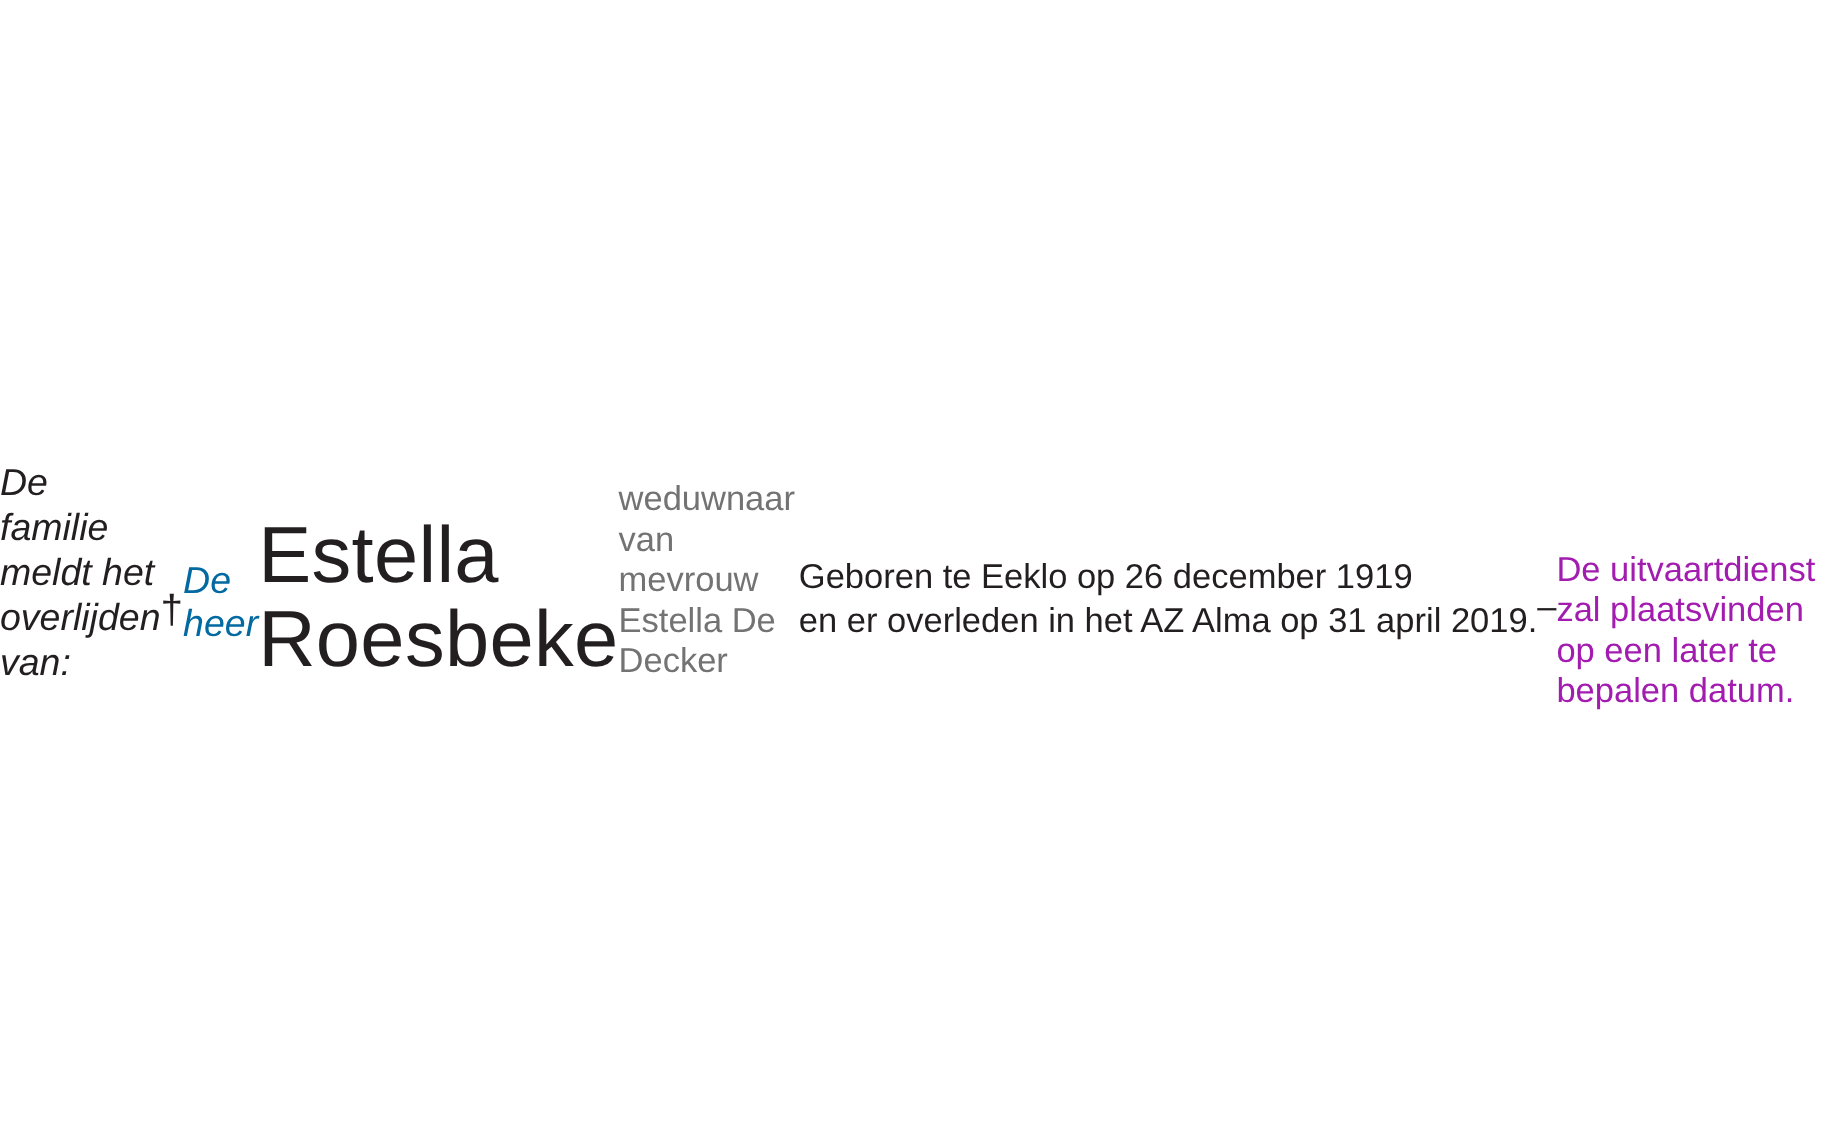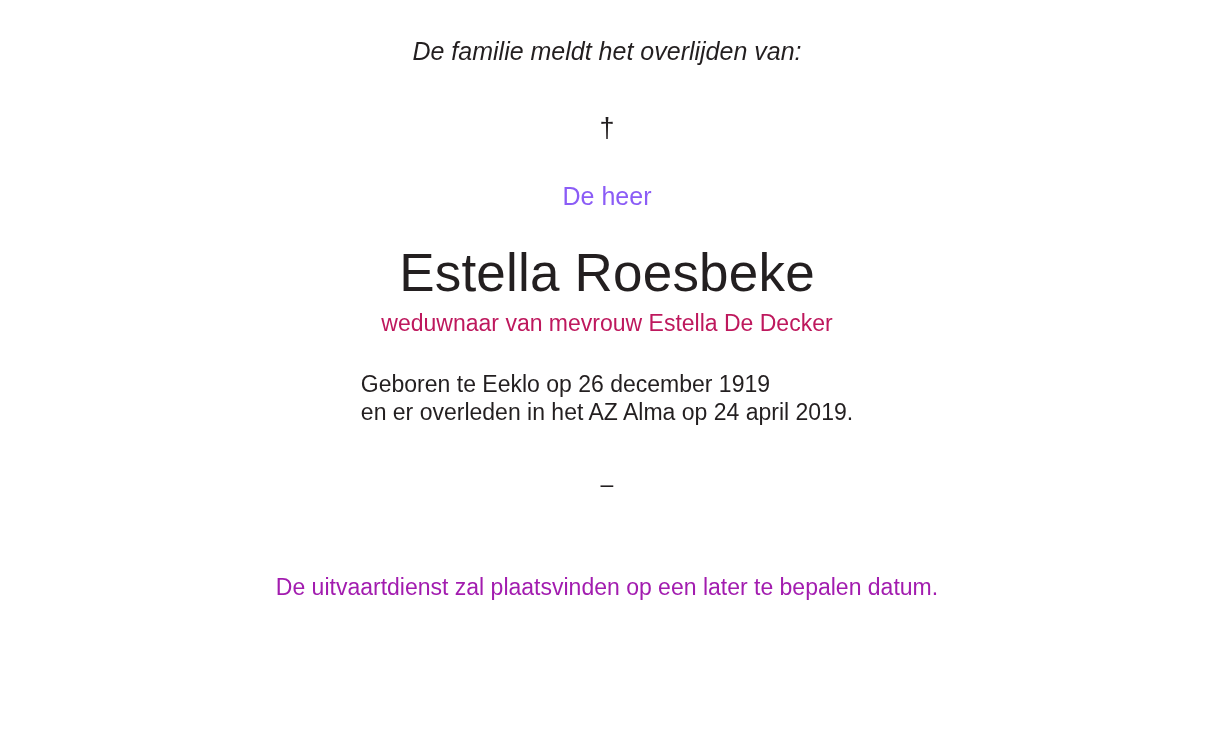--- a/index.html
+++ b/index.html
@@ -12,54 +12,55 @@
     background: #ffffff;
     font-family: "Liberation Sans", sans-serif;
     color: #231f20;
     overflow: hidden;
   }
   .notice {
     width: 1214px;
     height: 728px;
     box-sizing: border-box;
     display: flex;
-    flex-direction: column;
+    flex-direction: row;
     align-items: center;
     padding-top: 36px;
   }
   .announce {
     font-style: italic;
     font-size: 25px;
     line-height: 1.2;
     color: #231f20;
     margin: 0;
   }
   .cross {
     font-size: 27px;
     line-height: 1;
     margin-top: 49px;
     color: #231f20;
   }
   .salutation {
     font-size: 25px;
     margin-top: 40px;
-    color: #8b5cf6;
+    color: #0369a1;
+    font-style: italic;
   }
   .name {
     font-size: 53px;
     font-weight: 400;
     letter-spacing: 0.2px;
     margin-top: 34px;
     line-height: 1.05;
     color: #231f20;
   }
   .spouse {
     font-size: 23px;
     margin-top: 9px;
-    color: #be185d;
+    color: #737373;
   }
   .dates {
     font-size: 23px;
     line-height: 1.25;
     margin-top: 33px;
     color: #231f20;
   }
   .dates div {
     white-space: nowrap;
   }
@@ -85,20 +86,20 @@
   <div class="cross">†</div>
 
   <div class="salutation">De heer</div>
 
   <div class="name">Estella Roesbeke</div>
 
   <div class="spouse">weduwnaar van mevrouw Estella De Decker</div>
 
   <div class="dates">
     <div>Geboren te Eeklo op 26 december 1919</div>
-    <div>en er overleden in het AZ Alma op 24 april 2019.</div>
+    <div>en er overleden in het AZ Alma op 31 april 2019.</div>
   </div>
 
   <div class="separator">–</div>
 
   <div class="service">De uitvaartdienst zal plaatsvinden op een later te bepalen datum.</div>
 
 </div>
 
 </body></html>

